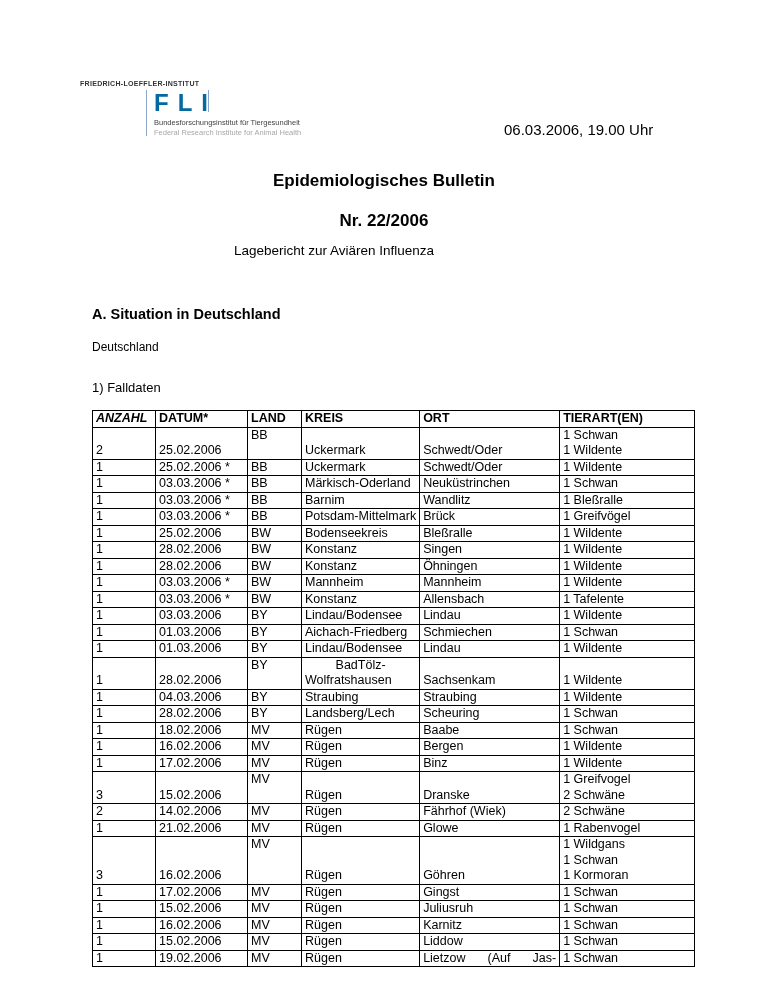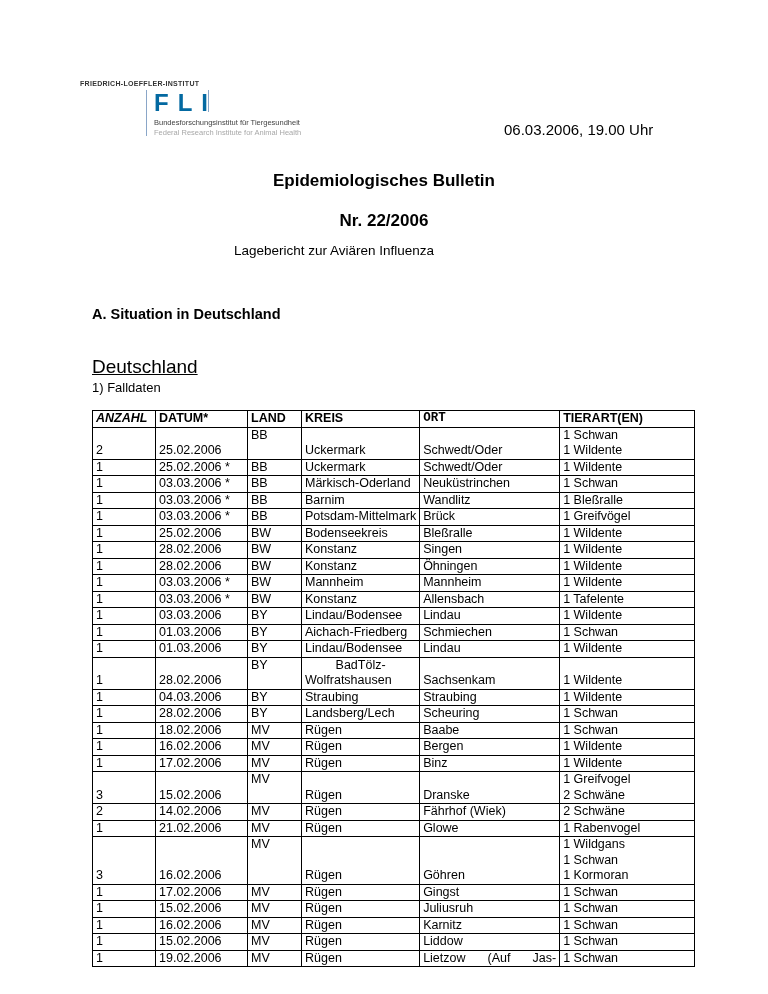--- a/index.html
+++ b/index.html
@@ -11,27 +11,27 @@
   .logo .bar2 { position:absolute; left:128px; top:12px; width:1px; height:22px; background:#8aa6c8; }
   .logo .fli { position:absolute; left:74px; top:11px; font-size:24px; font-weight:bold; color:#0369a1; letter-spacing:9px; }
   .logo .de { position:absolute; left:74px; top:40px; font-size:7.5px; color:#444; }
   .logo .en { position:absolute; left:74px; top:50px; font-size:7.5px; color:#a8a8a8; }
   .date { position:absolute; left:504px; top:121px; font-size:15px; }
   .title { position:absolute; left:0; width:768px; text-align:center; font-weight:bold; font-size:17px; }
   .t1 { top:171px; }
   .t2 { top:211px; }
   .sub { position:absolute; left:0; width:668px; text-align:center; top:243px; font-size:13.5px; }
   .secA { position:absolute; left:92px; top:306px; font-size:14.5px; font-weight:bold; }
-  .de-h { position:absolute; left:92px; top:356px; font-size:19px; text-decoration:underline; }
+  .de-h { position:absolute; left:92px; top:340px; font-size:12px; }
   .fall { position:absolute; left:92px; top:380px; font-size:13px; }
   table.cases { position:absolute; left:92px; top:410px; border-collapse:collapse; font-size:12.5px; }
   table.cases td, table.cases th { border:1px solid #000; padding:0 3px; vertical-align:bottom; line-height:15.5px; text-align:left; white-space:nowrap; }
   table.cases th { font-weight:bold; vertical-align:top; }
   table.cases td.land { vertical-align:top; }
-  .c0 { width:56px;font-style:italic; } .c1 { width:85px; } .c2 { width:47px; } .c3 { width:109px; } .c4 { width:133px;font-family:Liberation Mono, monospace; } .c5 { width:128px;margin-top:28px; }
+  .c0 { width:56px;font-style:italic; } .c1 { width:85px; } .c2 { width:47px; } .c3 { width:109px; } .c4 { width:133px; } .c5 { width:128px;margin-top:28px; }
   .kreis-just { display:flex; justify-content:center; }
   .ort-just { display:flex; justify-content:space-between; }
 </style>
 </head>
 <body>
 
 <div class="logo">
   <div class="inst">FRIEDRICH-LOEFFLER-INSTITUT</div>
   <div class="bar"></div>
   <div class="bar2"></div>

